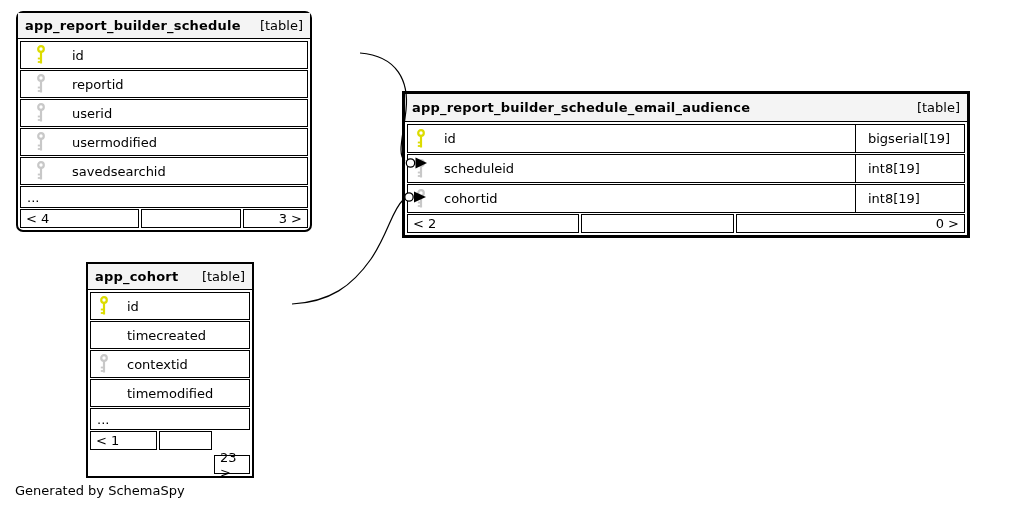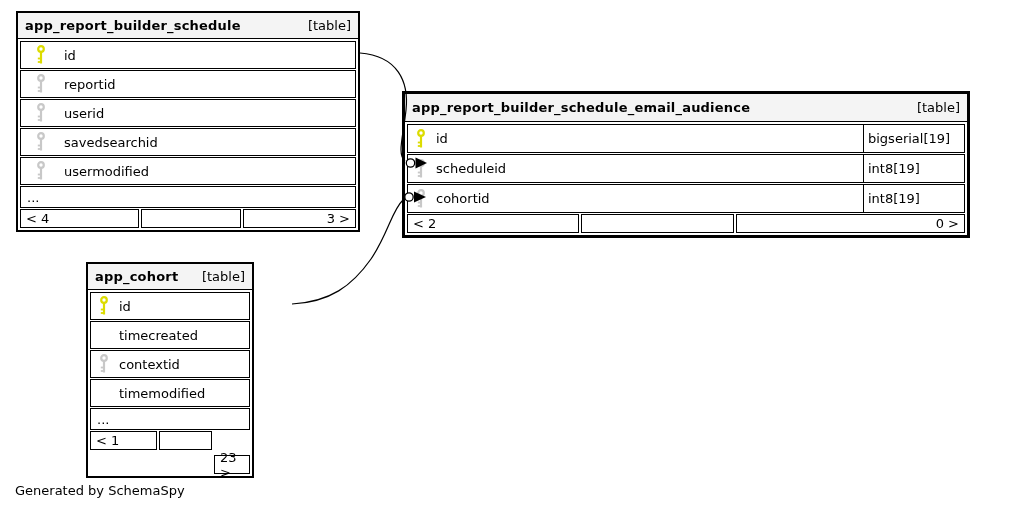--- a/index.html
+++ b/index.html
@@ -15,21 +15,21 @@
   .entity.thick { border-width:3px; }
   .hdr {
     display:flex; justify-content:space-between; align-items:center;
     background:var(--hdr-bg,#f4f4f4); border-bottom:1px solid #000;
     padding:5px 7px 4px 7px; line-height:16px;
   }
   .hdr .tname { font-weight:bold; letter-spacing:0.2px; }
   .ebody { padding:2px; display:flex; flex-direction:column; gap:1px; }
   .row {
     display:flex; align-items:center; border:1px solid #000;
-    height:26px; background:#fff;
+    height:26px; background:#fff;gap:8px;
   }
   .row.trow { height:27px; }
   .keyicon { width:10px; height:20px; margin-left:8px; flex:0 0 auto; display:block; }
   .wide .keyicon { margin-left:15px; }
   .keyicon.none { visibility:hidden; }
   .pk { color:var(--pk,#dcdc00); }
   .fk { color:var(--fk,#c8c8c8); }
   .cname { margin-left:10px; white-space:nowrap; }
   .wide .cname { margin-left:18px; }
   .grow { flex:1 1 auto; }
@@ -39,21 +39,21 @@
   .efooter { display:flex; gap:2px; }
   .fcell {
     border:1px solid #000; height:17px; display:flex; align-items:center;
     padding:0 5px; box-sizing:content-box;
   }
   .fcell.right { justify-content:flex-end; }
   
   .t1 .fcell.a { width:107px; } .t1 .fcell.b { width:88px; } .t1 .fcell.c { flex:1; }
   .t2 .fcell.a { width:160px; } .t2 .fcell.b { width:141px; } .t2 .fcell.c { flex:1; }
   .t3 .fcell.a { width:55px;  } .t3 .fcell.b { width:41px; } .t3 .fcell.c { flex:1;margin-top:24px; }
-  #t1 { left:16px;  top:11px;  width:344px; }
+  #t1 { left:16px;  top:11px;  width:296px;border-radius:7px; }
   #t2 { left:402px; top:91px;  width:568px; }
   #t2 .hdr { padding-top:6px; padding-bottom:5px; }
   #t3 { left:86px;  top:262px; width:168px; }
   .connectors { position:absolute; left:0; top:0; pointer-events:none; }
   .note { position:absolute; left:15px; top:483px; font-size:13px; }
 </style>
 </head>
 <body>
 
 <div class="canvas">
@@ -91,30 +91,30 @@
           </svg>
         <span class="cname">userid</span>
       </div>
       <div class="row">
         <svg class="keyicon fk" viewBox="0 0 10 20">
             <circle cx="5" cy="4" r="2.8" fill="none" stroke="currentColor" stroke-width="2.2"></circle>
             <line x1="5" y1="6.8" x2="5" y2="18.5" stroke="currentColor" stroke-width="2.2"></line>
             <line x1="5" y1="13.5" x2="1.8" y2="13.5" stroke="currentColor" stroke-width="1.8"></line>
             <line x1="5" y1="17" x2="1.8" y2="17" stroke="currentColor" stroke-width="1.8"></line>
           </svg>
+        <span class="cname">usermodified</span>
+      </div>
+      <div class="row">
+        <svg class="keyicon fk" viewBox="0 0 10 20">
+            <circle cx="5" cy="4" r="2.8" fill="none" stroke="currentColor" stroke-width="2.2"></circle>
+            <line x1="5" y1="6.8" x2="5" y2="18.5" stroke="currentColor" stroke-width="2.2"></line>
+            <line x1="5" y1="13.5" x2="1.8" y2="13.5" stroke="currentColor" stroke-width="1.8"></line>
+            <line x1="5" y1="17" x2="1.8" y2="17" stroke="currentColor" stroke-width="1.8"></line>
+          </svg>
         <span class="cname">savedsearchid</span>
-      </div>
-      <div class="row">
-        <svg class="keyicon fk" viewBox="0 0 10 20">
-            <circle cx="5" cy="4" r="2.8" fill="none" stroke="currentColor" stroke-width="2.2"></circle>
-            <line x1="5" y1="6.8" x2="5" y2="18.5" stroke="currentColor" stroke-width="2.2"></line>
-            <line x1="5" y1="13.5" x2="1.8" y2="13.5" stroke="currentColor" stroke-width="1.8"></line>
-            <line x1="5" y1="17" x2="1.8" y2="17" stroke="currentColor" stroke-width="1.8"></line>
-          </svg>
-        <span class="cname">usermodified</span>
       </div>
       <div class="row ellipsis">...</div>
       <div class="efooter">
         <div class="fcell a">&lt; 4</div>
         <div class="fcell b"></div>
         <div class="fcell c right">3 &gt;</div>
       </div>
     </div>
   </div>
 

